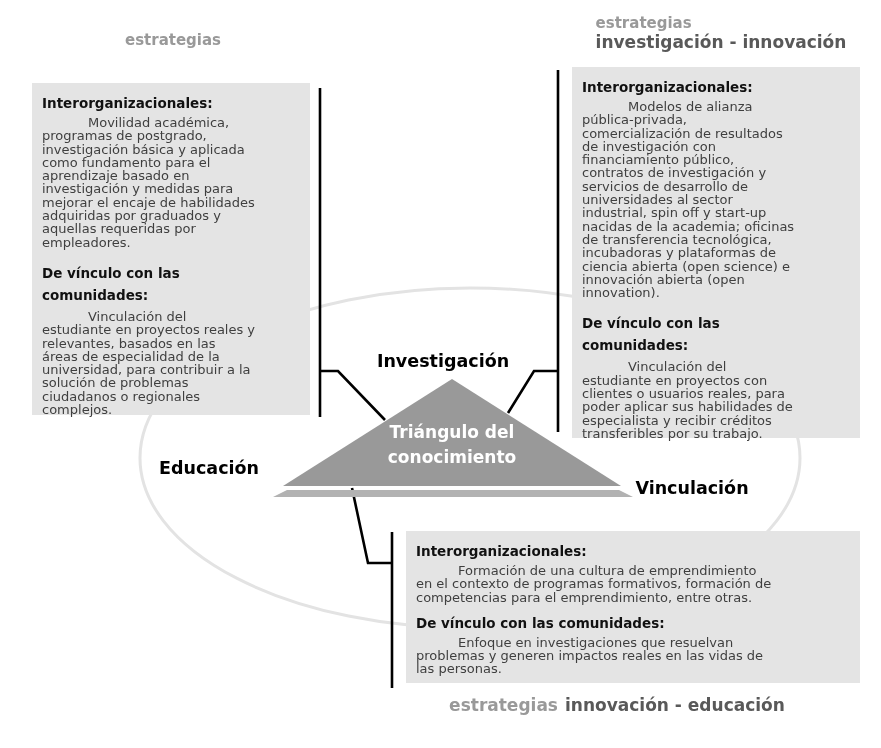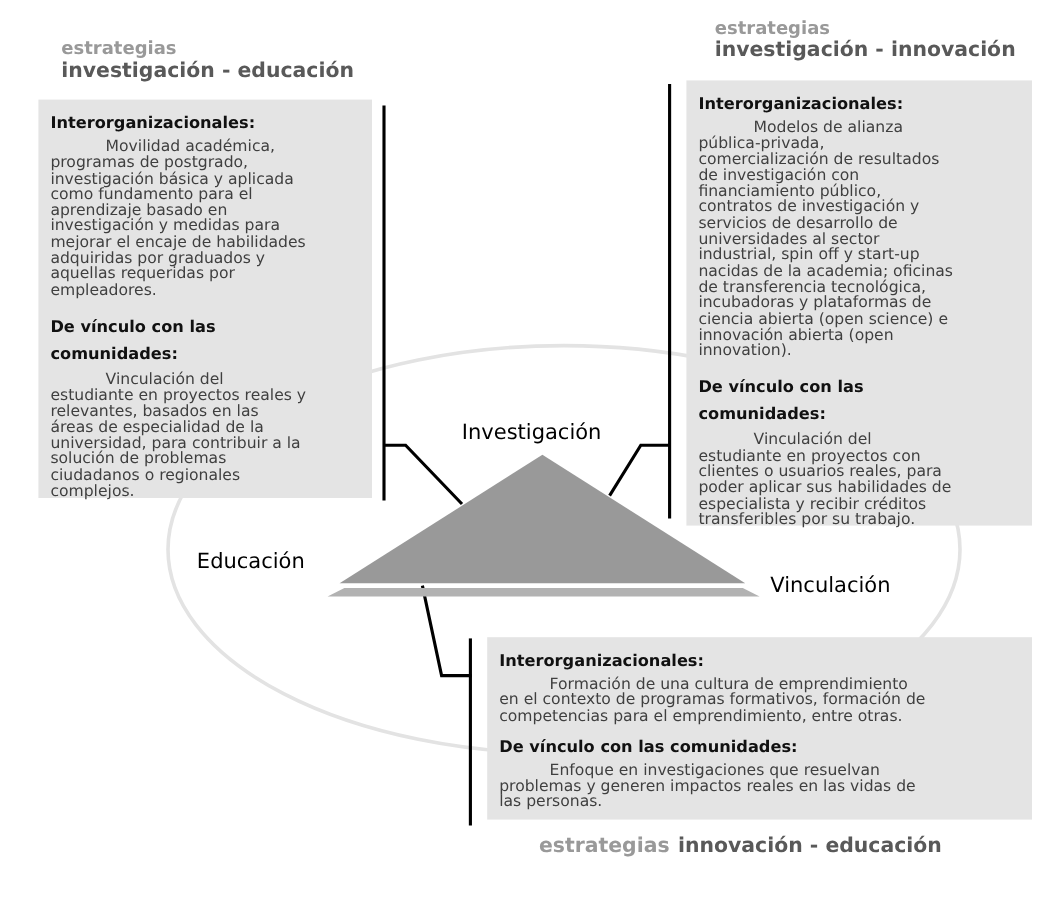--- a/index.html
+++ b/index.html
@@ -49,21 +49,21 @@
   #header-re{left:173px;top:31px;}
   #header-ri{left:721px;top:14px;}
   .header-line1{font-size:15px;font-weight:bold;color:var(--muted-header);line-height:18px;}
   .header-line2{font-size:17px;font-weight:bold;color:var(--dark-header);line-height:21px;}
   #header-ie{left:617px;top:695px;font-size:17px;font-weight:bold;}
   #header-ie .muted{color:var(--muted-header);margin-right:7px;}
   #header-ie .strong{color:var(--dark-header);}
 
   .vertex{
     position:absolute;z-index:3;transform:translateX(-50%);
-    font-size:17.5px;font-weight:normal;color:#000000;white-space:nowrap;
+    font-size:17.5px;font-weight:bold;color:#000000;white-space:nowrap;
   }
   #v-research{left:443px;top:351px;}
   #v-education{left:209px;top:458px;}
   #v-innovation{left:692px;top:478px;}
 
   .triangle-title{
     position:absolute;z-index:3;left:452px;top:420px;transform:translateX(-50%);
     text-align:center;font-size:17px;font-weight:bold;color:var(--triangle-text);
     line-height:25px;white-space:pre-line;
   }
@@ -80,21 +80,20 @@
     <line class="conn" x1="392" y1="532" x2="392" y2="688"></line>
     <polyline class="conn" points="320,371 338,371 385,420"></polyline>
     <polyline class="conn" points="558,371 534,371 508,413"></polyline>
     <polyline class="conn" points="352,488 368,563 393,563"></polyline>
     <polygon class="tri" points="452,379 621,486 283,486"></polygon>
     <polygon class="bar" points="287,490 619,490 633,497 273,497"></polygon>
   </svg>
 
   <div class="header" id="header-re">
     <div class="header-line1">estrategias</div>
-    <div class="header-line2">investigación - educación</div>
   </div>
 
   <div class="header" id="header-ri">
     <div class="header-line1">estrategias</div>
     <div class="header-line2">investigación - innovación</div>
   </div>
 
   <div class="box" id="box-re">
     <div class="box-heading">Interorganizacionales:</div>
     <div class="box-para">Movilidad académica,
@@ -154,18 +153,20 @@
     <div class="box-heading single-line">De vínculo con las comunidades:</div>
     <div class="box-para second">Enfoque en investigaciones que resuelvan
 problemas y generen impactos reales en las vidas de
 las personas.</div>
   </div>
 
   <div class="vertex" id="v-research">Investigación</div>
   <div class="vertex" id="v-education">Educación</div>
   <div class="vertex" id="v-innovation">Vinculación</div>
 
+  <div class="triangle-title">Triángulo del
+conocimiento</div>
 
   <div class="header" id="header-ie">
     <span class="muted">estrategias</span><span class="strong">innovación - educación</span>
   </div>
 
 </div>
 
 </body></html>

